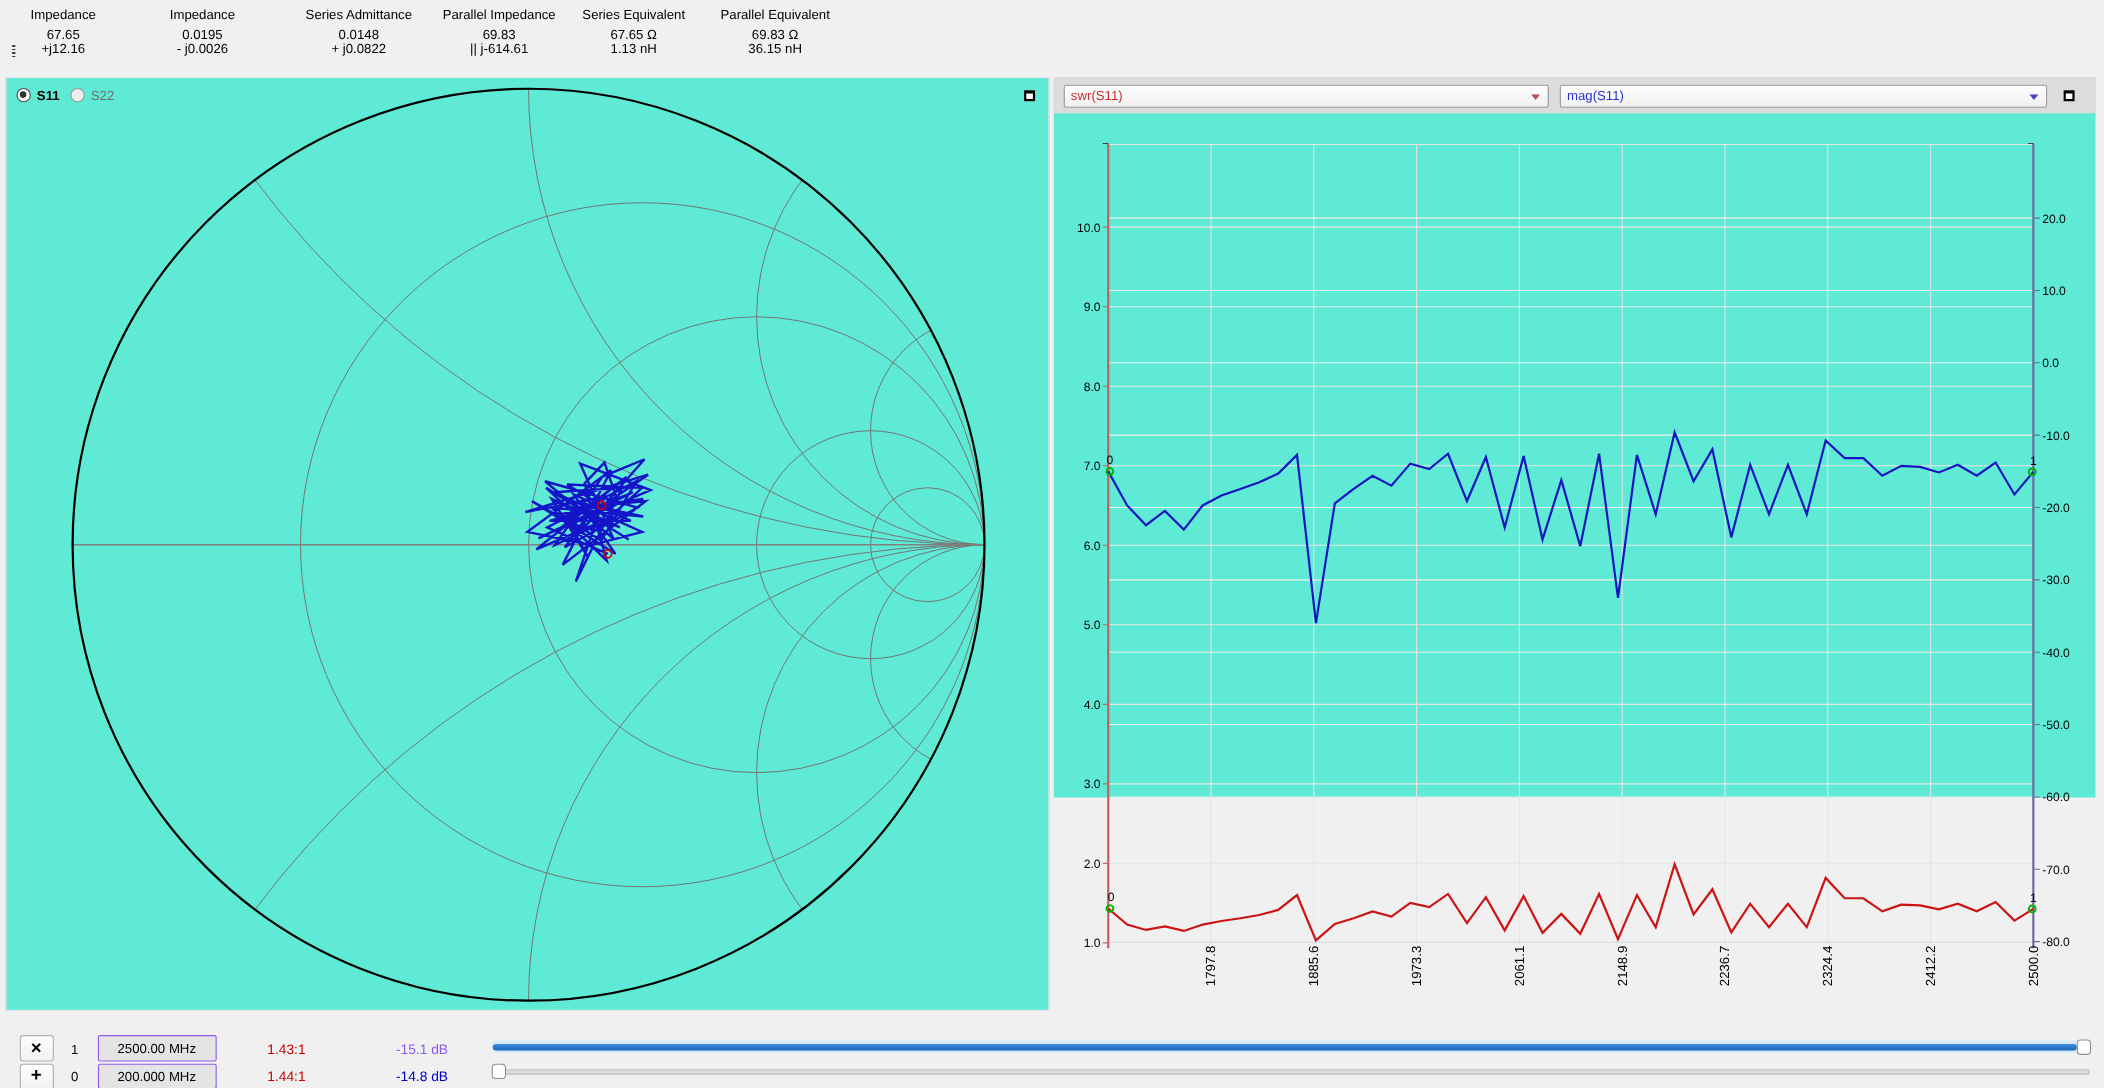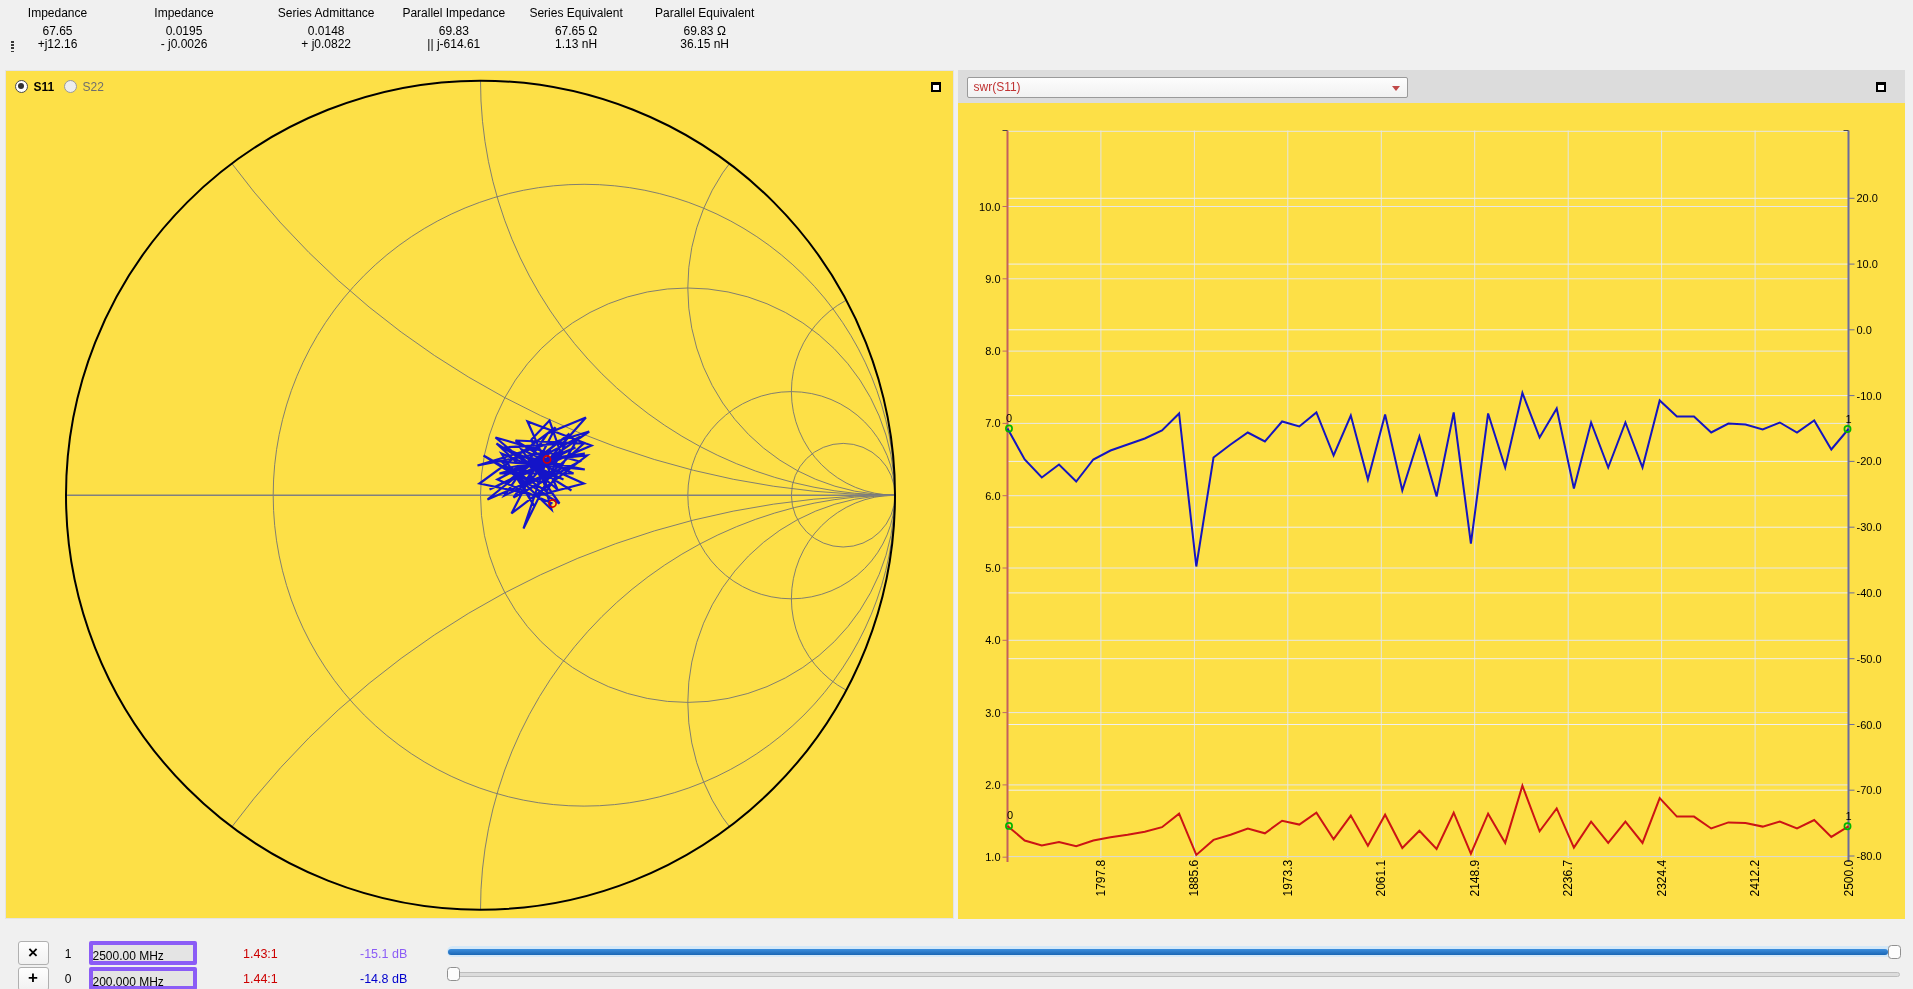--- a/index.html
+++ b/index.html
@@ -1,29 +1,29 @@
 <!DOCTYPE html>
 <html><head><meta charset="utf-8">
 <style>
 *{margin:0;padding:0;box-sizing:border-box}
 html,body{width:1913px;height:989px;background:#f0f0f0;font-family:"Liberation Sans",sans-serif;overflow:hidden;position:relative}
 .col{position:absolute;top:7px;width:200px;text-align:center;font-size:12px;color:#000;line-height:13px}
 .col div:nth-child(2){margin-top:4.5px}
-.panel{position:absolute;background:#fde047;border:1px solid #e4e4e4}
+.panel{position:absolute;background:#5eead4;border:1px solid #e4e4e4}
 #lpanel{left:4.5px;top:69.5px;width:949px;height:849px}
-#rpanel{left:957.5px;top:69.5px;width:947px;height:849px;border:none}
+#rpanel{left:957.5px;top:69.5px;width:947px;height:655px;border:none}
 #rstrip{position:absolute;left:0;top:0;width:947px;height:33.5px;background:#dcdcdc}
 .dd{position:absolute;top:7px;height:21px;background:linear-gradient(#fdfdfd,#f1f1f1);border:1px solid #9a9a9a;border-radius:2px;font-size:12px;line-height:19px;padding-left:6px}
 .dd .arr{position:absolute;right:7px;top:8px;width:0;height:0;border-left:4.5px solid transparent;border-right:4.5px solid transparent}
 .maxbtn{position:absolute;width:10px;height:10px;border:2px solid #000;border-top:3px solid #000;background:#fff}
 .radio{position:absolute;width:13px;height:13px;border-radius:50%;background:#fff;border:1.5px solid #4a4a4a}
 .radio .dot{position:absolute;left:2.5px;top:2.5px;width:6px;height:6px;border-radius:50%;background:#333}
 .rlab{position:absolute;font-size:12px}
 .btn{position:absolute;left:17.5px;width:31px;height:24px;background:linear-gradient(#fefefe,#f1f1f1);border:1px solid #b0b0b0;border-radius:3px;text-align:center;font-weight:bold;color:#000}
-.fbox{position:absolute;left:88.5px;width:108px;height:23.5px;background:#e4e4e4;border:4px solid #8b5cf6;border-radius:2px;font-size:12px;line-height:22px;color:#000}
+.fbox{position:absolute;left:88.5px;width:108px;height:23.5px;background:#e4e4e4;border:1px solid #8b5cf6;border-radius:2px;text-align:center;font-size:12px;line-height:22px;color:#000}
 .bt{position:absolute;font-size:12.5px;font-weight:normal}
 .num{position:absolute;left:60px;width:16px;text-align:center;font-size:12px;color:#000}
 svg text{font-family:"Liberation Sans",sans-serif}
 .tl{font-size:11px;fill:#000}
 .xt{font-size:12px;fill:#000}
 .md{font-size:11px;fill:#000}
 </style></head>
 <body>
 
 <div style="position:absolute;left:11px;top:41px;width:2.5px;height:11px;background:repeating-linear-gradient(#3a3a3a 0 1.6px,transparent 1.6px 3.2px)"></div>
@@ -90,20 +90,21 @@
     </div>
 <div class="rlab" style="left:28px;top:9px;color:#000;font-weight:bold">S11</div>
 <div class="radio" style="left:58px;top:9px;background:#ededed;border-color:#9a9a9a"></div>
 <div class="rlab" style="left:77px;top:9px;color:#6e6e6e">S22</div>
 <div class="maxbtn" style="left:925px;top:11.5px"></div>
 </div>
 
 <div class="panel" id="rpanel">
 <div id="rstrip">
 <div class="dd" style="left:9px;width:441px;color:#c03232">swr(S11)<span class="arr" style="border-top:5px solid #c04848"></span></div>
+<div class="dd" style="left:460px;width:443px;color:#2832cc">mag(S11)<span class="arr" style="border-top:5px solid #4040cc"></span></div>
 <div class="maxbtn" style="left:918px;top:12px"></div>
 </div>
 <svg width="947" height="849" viewBox="957.5 69.5 947 849" style="position:absolute;left:0;top:0">
 <g stroke="#e4e4e4" stroke-width="1">
 <line x1="1100.4" y1="130.0" x2="1100.4" y2="857.5"></line>
 <line x1="1193.9" y1="130.0" x2="1193.9" y2="857.5"></line>
 <line x1="1287.3" y1="130.0" x2="1287.3" y2="857.5"></line>
 <line x1="1380.8" y1="130.0" x2="1380.8" y2="857.5"></line>
 <line x1="1474.2" y1="130.0" x2="1474.2" y2="857.5"></line>
 <line x1="1567.7" y1="130.0" x2="1567.7" y2="857.5"></line>

